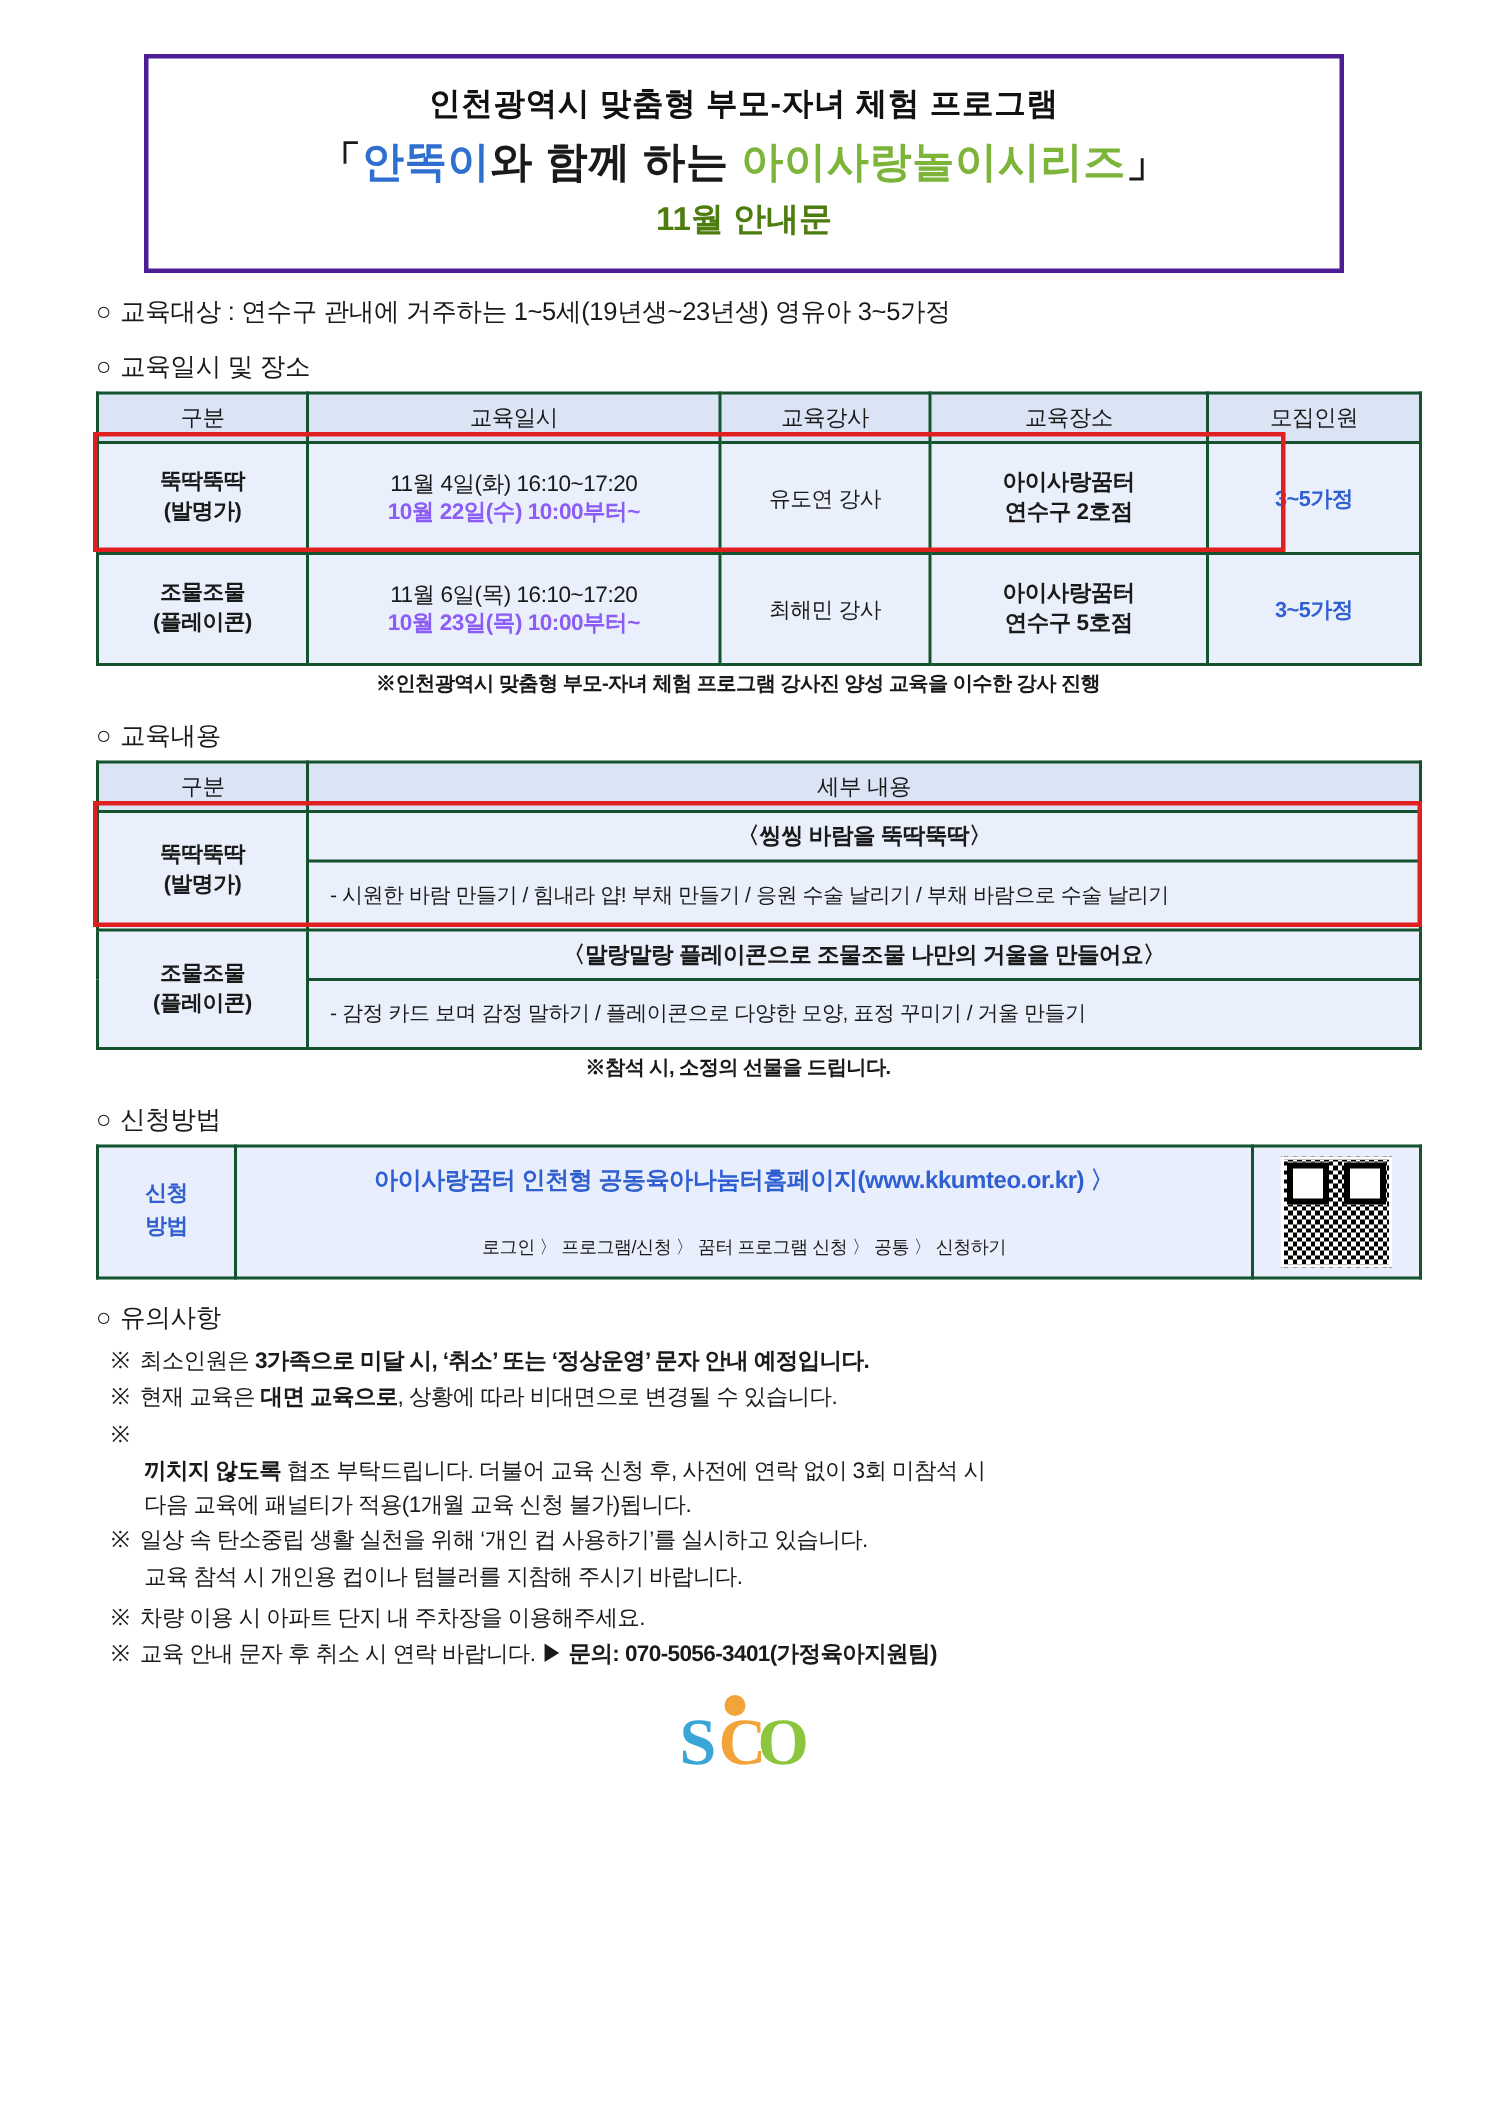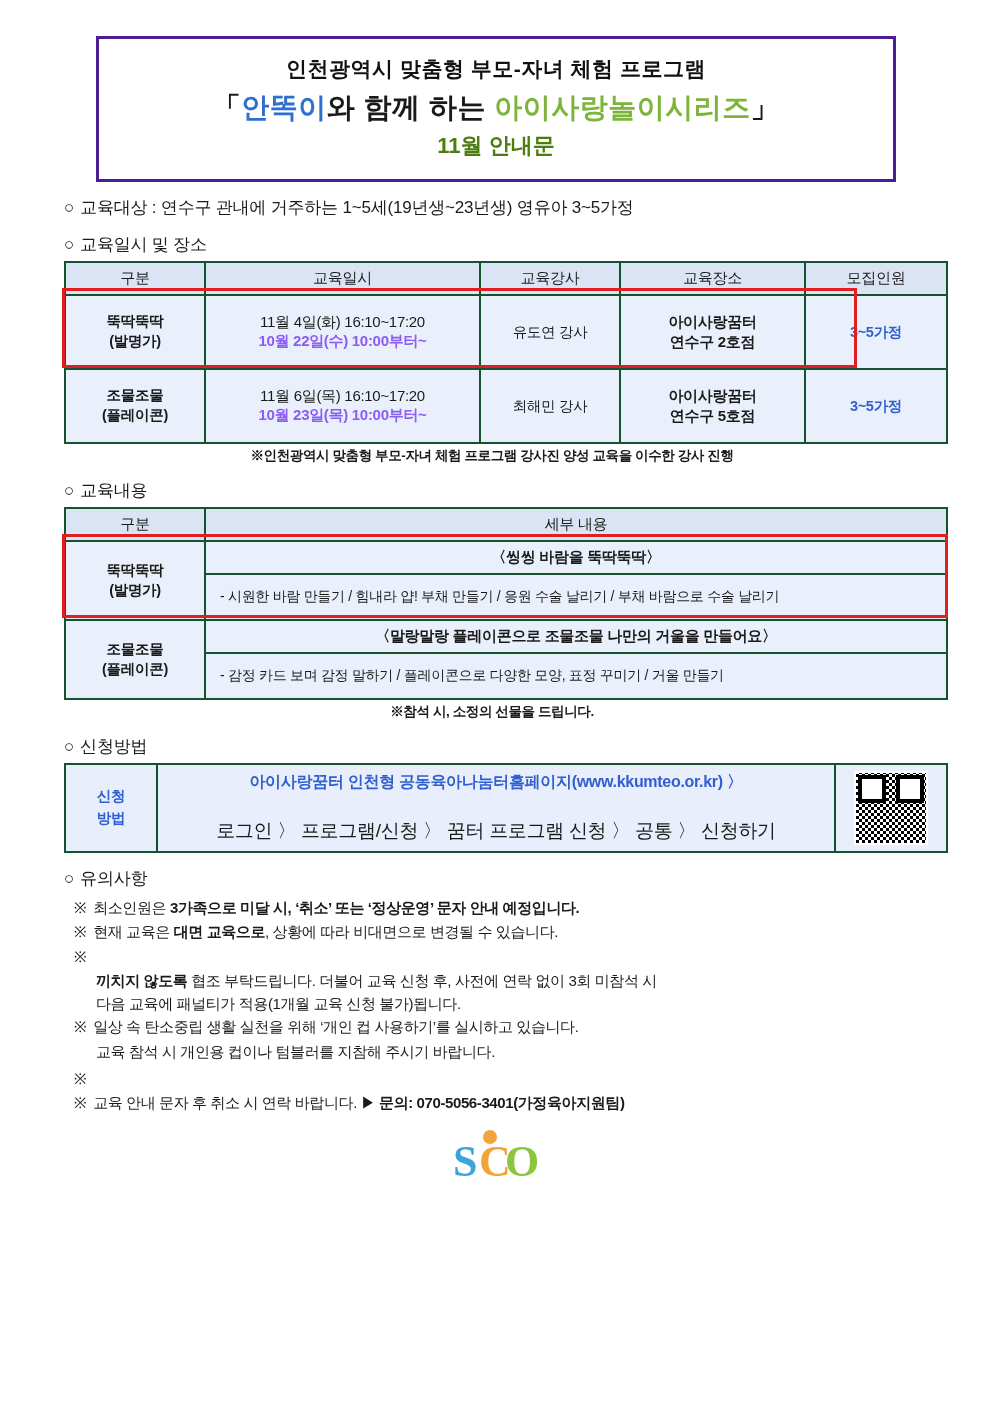--- a/index.html
+++ b/index.html
@@ -128,21 +128,21 @@
     line-height: 1.5;
   }
   .apply-body { text-align: left; padding: 10px 14px; }
   .apply-line1 {
     color: #2f5fd0;
     font-weight: bold;
     font-size: 16px;
     margin-bottom: 6px;
     letter-spacing: -0.3px;
   }
-  .apply-line2 { font-size: 19px; color: #1a1a1a; letter-spacing: -0.3px; margin-top: 25px; }
+  .apply-line2 { font-size: 12px; color: #1a1a1a; letter-spacing: -0.3px; margin-top: 25px; }
   .qr-cell { width: 110px; text-align: center; background: #e8eefb; }
   .qr {
     width: 74px; height: 74px;
     margin: 0 auto;
     background:
       repeating-linear-gradient(90deg, #000 0 3px, #fff 3px 6px),
       repeating-linear-gradient(0deg, #000 0 3px, #fff 3px 6px);
     background-blend-mode: difference;
     position: relative;
     border: 2px solid #fff;
@@ -369,20 +369,21 @@
     <div class="note-sub">다음 교육에 패널티가 적용(1개월 교육 신청 불가)됩니다.</div>
 
     <div class="note">
         <span class="star">※</span>
         <span>일상 속 탄소중립 생활 실천을 위해 ‘개인 컵 사용하기’를 실시하고 있습니다.</span>
       </div>
     <div class="note-sub">교육 참석 시 개인용 컵이나 텀블러를 지참해 주시기 바랍니다.</div>
 
     <div class="note" style="margin-top:4px">
         <span class="star">※</span>
+        <span>차량 이용 시 아파트 단지 내 주차장을 이용해주세요.</span>
       </div>
 
     <div class="note">
         <span class="star">※</span>
         <span><span>교육 안내 문자 후 취소 시 연락 바랍니다. ▶ </span><b>문의: 070-5056-3401(가정육아지원팀)</b></span>
       </div>
   </div>
 
   <div class="footer">
     <div class="logo-mark">

